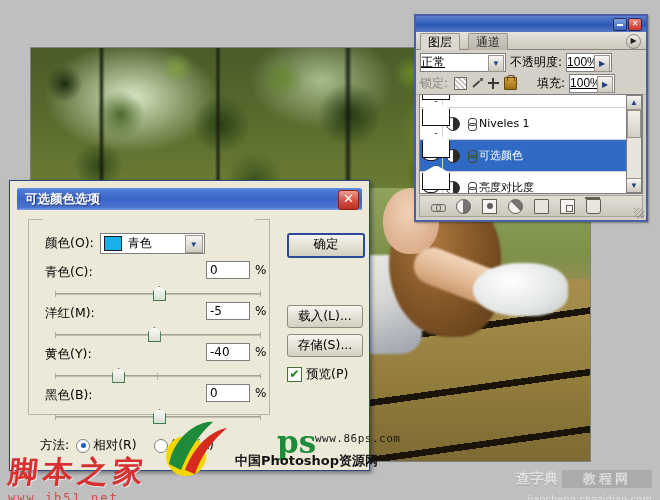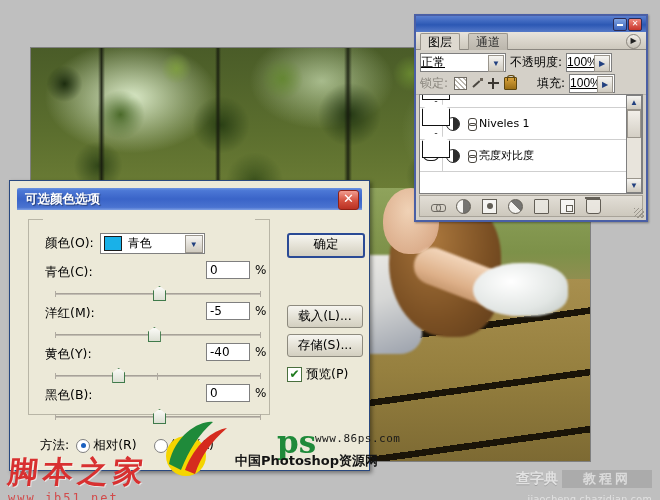--- a/index.html
+++ b/index.html
@@ -416,20 +416,33 @@
         <div class="eyecell"></div>
         <div class="adjcell">
             <i class="adjicon"></i>
           </div>
         <div class="linkcell">
             <i class="linkicon"></i>
           </div>
         <div class="thumb"></div>
         <div class="lname">Niveles 1</div>
       </div>
+      <div class="lrow sel">
+        <div class="eyecell">
+            <i class="eye"></i>
+          </div>
+        <div class="adjcell">
+            <i class="adjicon"></i>
+          </div>
+        <div class="linkcell">
+            <i class="linkicon"></i>
+          </div>
+        <div class="thumb"></div>
+        <div class="lname">可选颜色</div>
+      </div>
       <div class="lrow">
         <div class="eyecell">
             <i class="eye"></i>
           </div>
         <div class="adjcell">
             <i class="adjicon"></i>
           </div>
         <div class="linkcell">
             <i class="linkicon"></i>
           </div>

